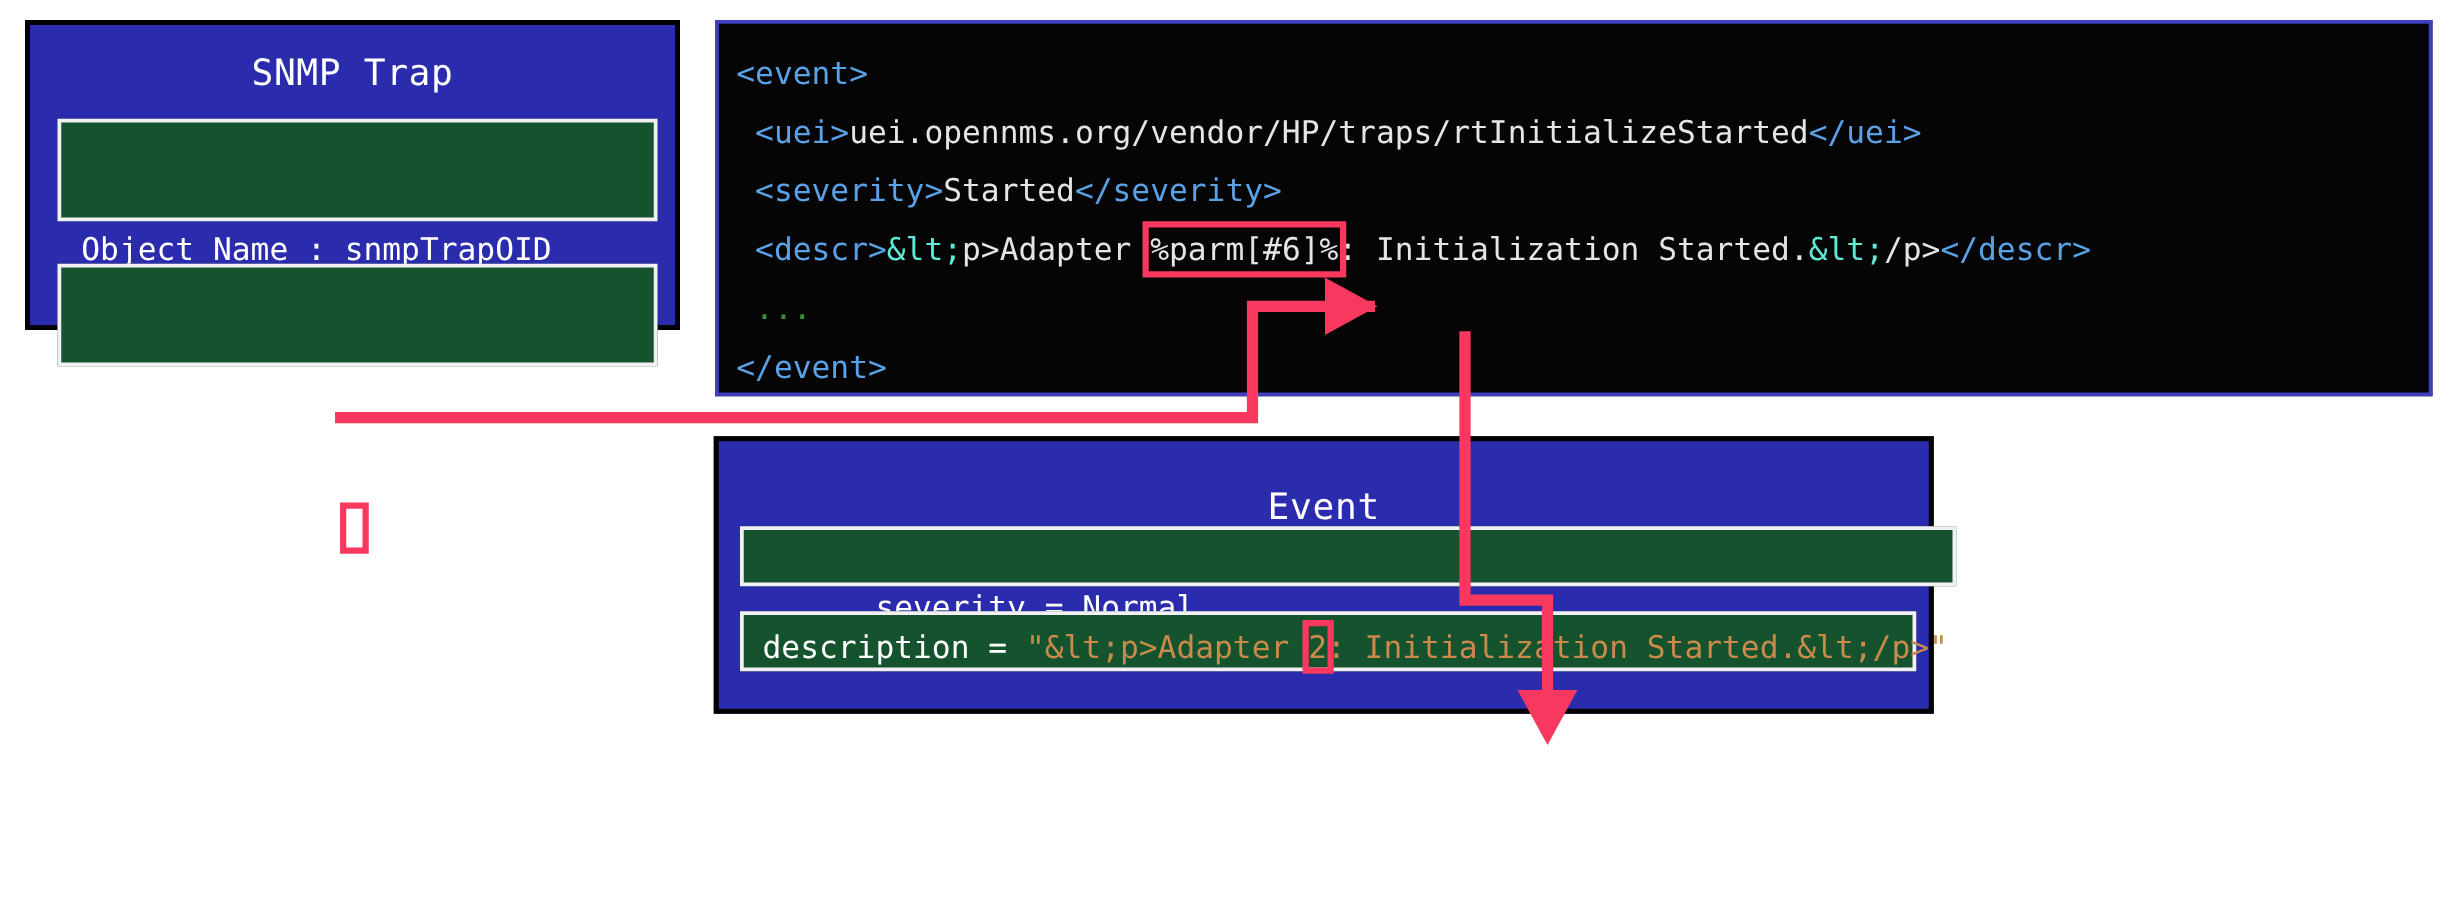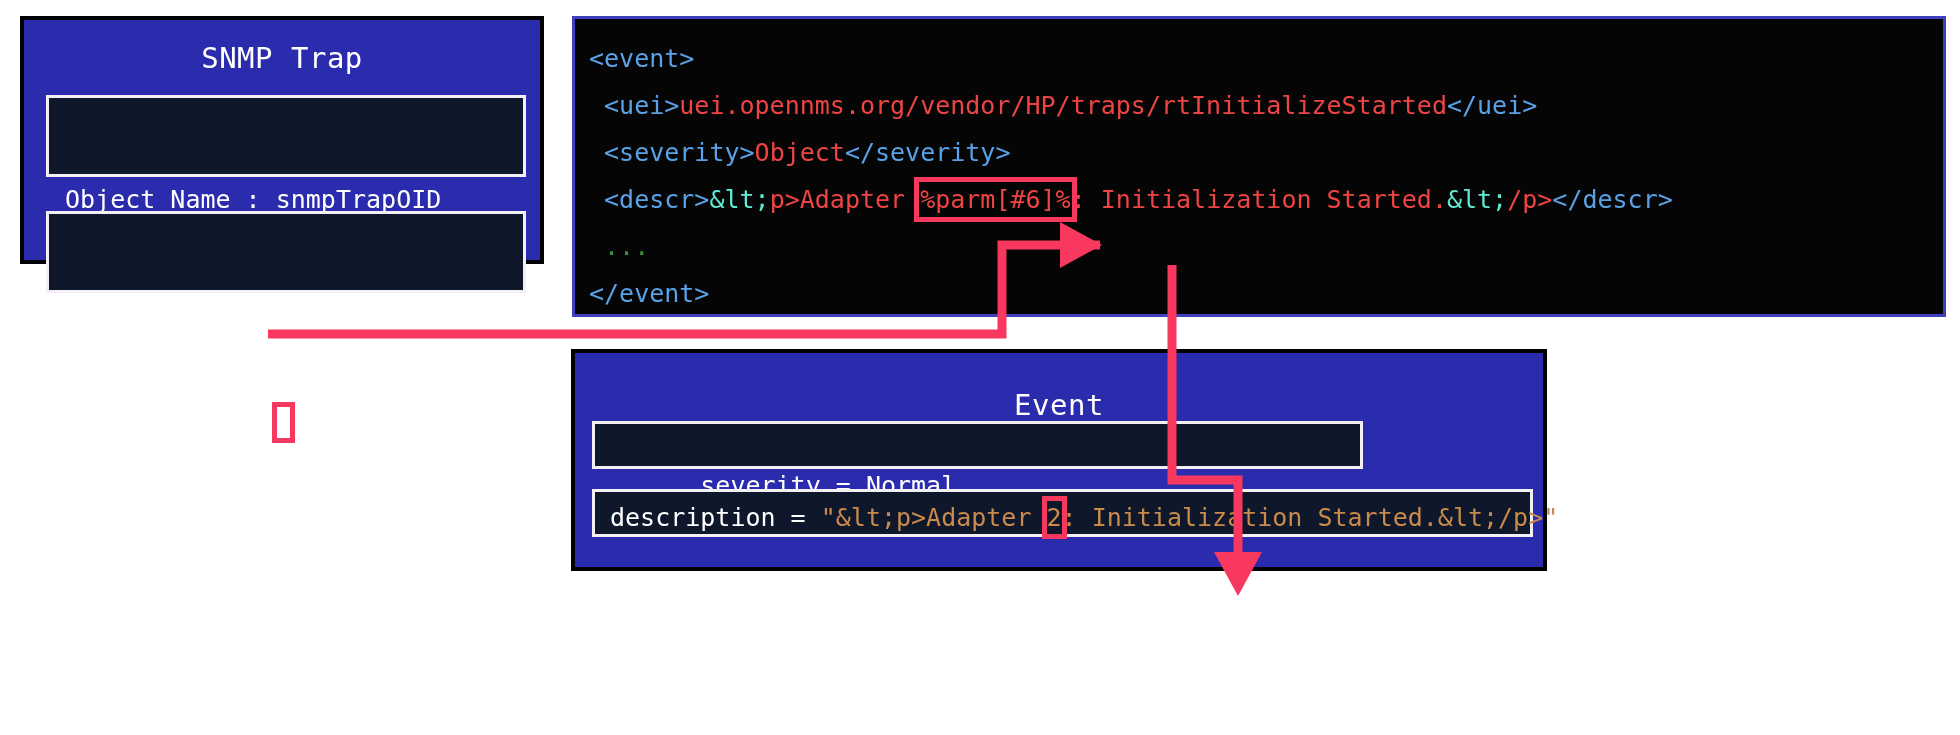--- a/index.html
+++ b/index.html
@@ -28,21 +28,21 @@
     box-sizing: border-box;
   }
   .panel-title {
     text-align: center;
     color: #ffffff;
     font-size: 29px;
     letter-spacing: 0.5px;
     line-height: 1.1;
   }
   .row {
-    background: #0f172a;
+    background: #14532d;
     border: 3px solid #f2f0f5;
     box-sizing: border-box;
     color: #ffffff;
     font-size: 25px;
     line-height: 1.42;
     white-space: pre;
   }
 
   
   #snmp-panel {
@@ -85,38 +85,38 @@
     overflow: hidden;
   }
   .code-line {
     color: #e6e6e6;
     font-size: 25px;
     line-height: 47px;
     white-space: pre;
   }
   .tag    { color: #5aa2e8; }
   .ent    { color: #5eead4; }
-  .plain  { color: #ef4444; }
+  .plain  { color: #e5e5e5; }
   .dots   { color: #3c8f3c; }
 
   
   #event-panel {
     left: 571px;
     top: 349px;
     width: 976px;
     height: 222px;
   }
   #event-panel .panel-title {
     margin-top: 37px;
   }
   #event-row-1 {
     position: absolute;
     left: 17px;
     top: 68px;
-    width: 771px;
+    width: 973px;
     height: 48px;
     padding: 8px 0 0 15px;
   }
   #event-row-2 {
     position: absolute;
     left: 17px;
     top: 136px;
     width: 941px;
     height: 48px;
     padding: 8px 0 0 15px;
@@ -151,21 +151,21 @@
 
     <div class="row" id="snmp-row-2">
       <div><span>Value       : </span><span id="trap-value">2</span></div>
     </div>
   </div>
 
   <div id="code-block">
     <div id="code-lines">
         <div class="code-line"><span class="tag">&lt;event&gt;</span></div>
         <div class="code-line"><span class="tag"> &lt;uei&gt;</span><span class="plain">uei.opennms.org/vendor/HP/traps/rtInitializeStarted</span><span class="tag">&lt;/uei&gt;</span></div>
-        <div class="code-line"><span class="tag"> &lt;severity&gt;</span><span class="plain">Object</span><span class="tag">&lt;/severity&gt;</span></div>
+        <div class="code-line"><span class="tag"> &lt;severity&gt;</span><span class="plain">Started</span><span class="tag">&lt;/severity&gt;</span></div>
         <div class="code-line"><span class="tag"> &lt;descr&gt;</span><span class="ent">&amp;lt;</span><span class="plain">p&gt;Adapter </span><span class="plain" id="parm-token">%parm[#6]%</span><span class="plain">: Initialization Started.</span><span class="ent">&amp;lt;</span><span class="plain">/p&gt;</span><span class="tag">&lt;/descr&gt;</span></div>
         <div class="code-line"><span class="dots"> ...</span></div>
         <div class="code-line"><span class="tag">&lt;/event&gt;</span></div>
       </div>
   </div>
 
   <div class="panel" id="event-panel">
     <div class="panel-title">Event</div>
 
     <div class="row" id="event-row-1">

